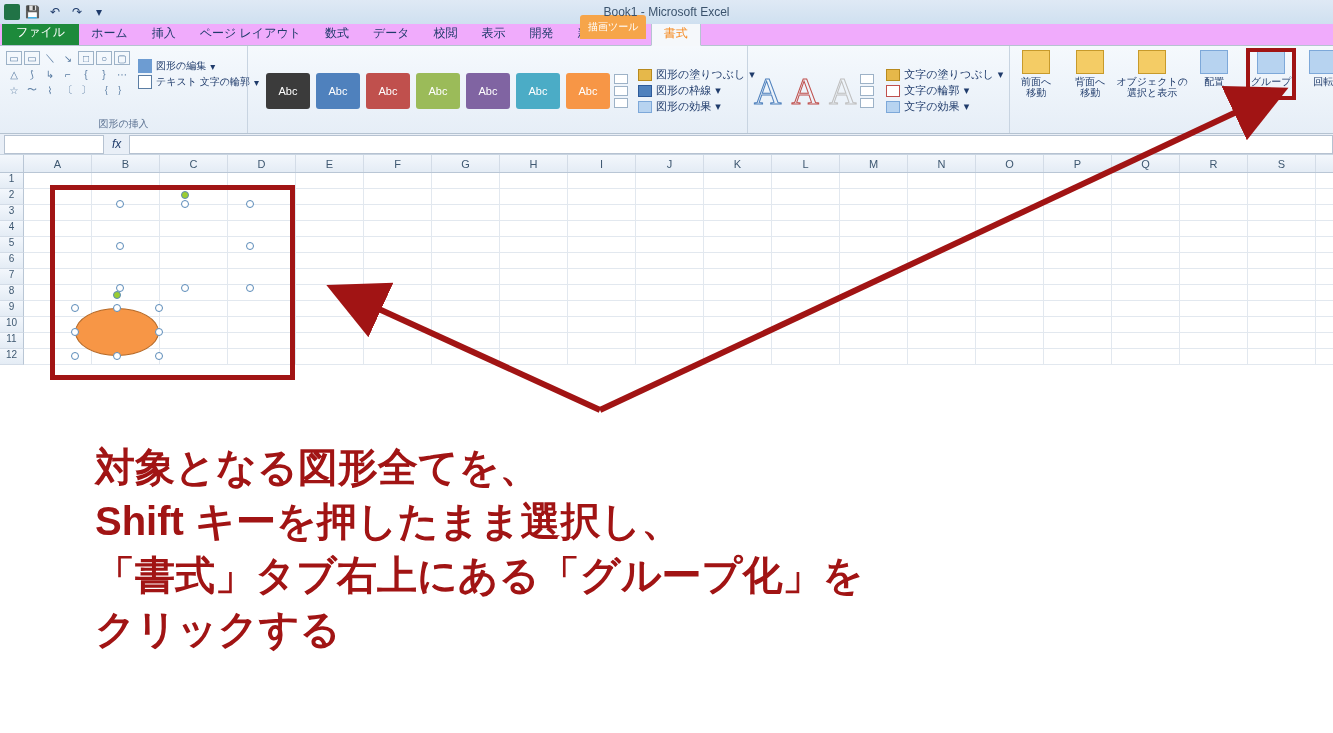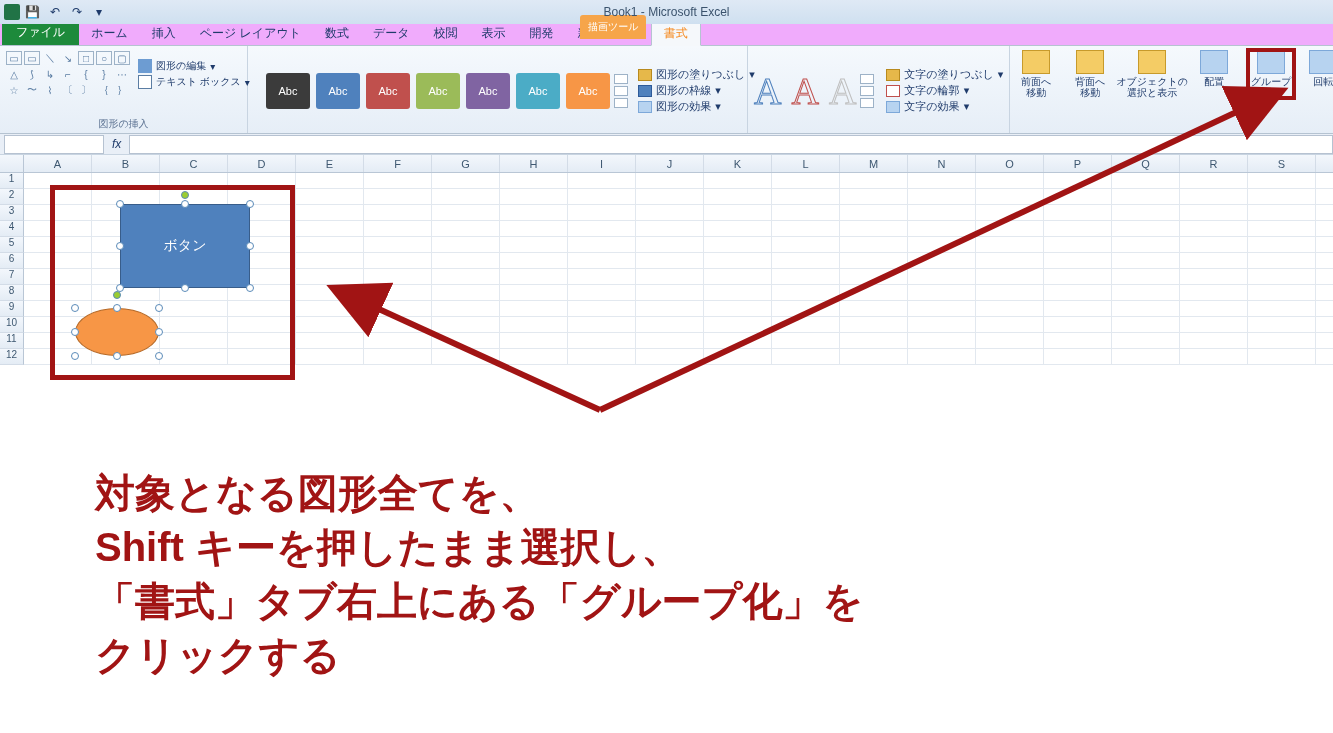--- a/index.html
+++ b/index.html
@@ -69,21 +69,21 @@
   .cell { width:68px; border-right:1px solid #e2e8ef; }
 
   
   .overlay { position:absolute; top:155px; left:0; width:1333px; height:578px; pointer-events:none; }
   .sel-box { position:absolute; border:5px solid #a11414; }
   .shape-rect { position:absolute; background:#4f81bd; border:1px solid #385d8a; color:#fff; display:flex; align-items:center; justify-content:center; font-size:14px; }
   .shape-ellipse { position:absolute; background:#f79646; border:1px solid #b66a28; border-radius:50%; }
   .handle { position:absolute; width:8px; height:8px; background:#fff; border:1px solid #5b8bb9; border-radius:50%; }
   .handle.rot { background:#9acd32; }
 
-  .big-text { position:absolute; color:#a11414; font-weight:bold; font-size:40px; line-height:1.35; font-family:"Meiryo","Yu Gothic",sans-serif;margin-top:26px; }
+  .big-text { position:absolute; color:#a11414; font-weight:bold; font-size:40px; line-height:1.35; font-family:"Meiryo","Yu Gothic",sans-serif; }
 
   svg.arrows { position:absolute; top:0; left:0; width:1333px; height:733px; }
 </style>
 </head>
 <body>
 
 <div class="titlebar">
   <div class="win-icon"></div>
   <div class="qat">
     <div class="qat-btn">💾</div>
@@ -131,21 +131,21 @@
         <div class="shape-cell noborder">☆</div>
         <div class="shape-cell noborder">〜</div>
         <div class="shape-cell noborder">⌇</div>
         <div class="shape-cell noborder">〔</div>
         <div class="shape-cell noborder">〕</div>
         <div class="shape-cell noborder">｛</div>
         <div class="shape-cell noborder">｝</div>
       </div>
       <div class="shape-side">
         <div class="side-item"><span class="side-ico"></span><span>図形の編集</span> ▾</div>
-        <div class="side-item"><span class="side-ico" style="background:#fff;border:1px solid #5b7da3"></span><span>テキスト ボックス</span> ▾</div>
+        <div class="side-item"><span class="side-ico" style="background:#fff;border:1px solid #5b7da3"></span><span>テキスト 文字の輪郭</span> ▾</div>
       </div>
     </div>
     <div class="group-label">図形の挿入</div>
   </div>
 
   <div class="group" style="width:500px">
     <div class="group-body">
       <div class="style-gallery" id="style-gallery">
           <div class="style-swatch" style="background: rgb(59, 59, 59);">Abc</div>
           <div class="style-swatch" style="background: rgb(79, 129, 189);">Abc</div>
@@ -520,23 +520,20 @@
         <div class="cell"></div>
         <div class="cell"></div>
       </div>
     </div>
 </div>
 
 <div class="overlay">
 
   <div class="sel-box" style="left:50px; top:30px; width:245px; height:195px;"></div>
 
-  <div class="shape-rect" style="left:120px; top:49px; width:130px; height:84px;">
-    <span>ボタン</span>
-  </div>
   <div class="handle rot" style="left:181px; top:36px"></div>
   <div class="handle" style="left:116px; top:45px"></div>
   <div class="handle" style="left:181px; top:45px"></div>
   <div class="handle" style="left:246px; top:45px"></div>
   <div class="handle" style="left:116px; top:87px"></div>
   <div class="handle" style="left:246px; top:87px"></div>
   <div class="handle" style="left:116px; top:129px"></div>
   <div class="handle" style="left:181px; top:129px"></div>
   <div class="handle" style="left:246px; top:129px"></div>
 

